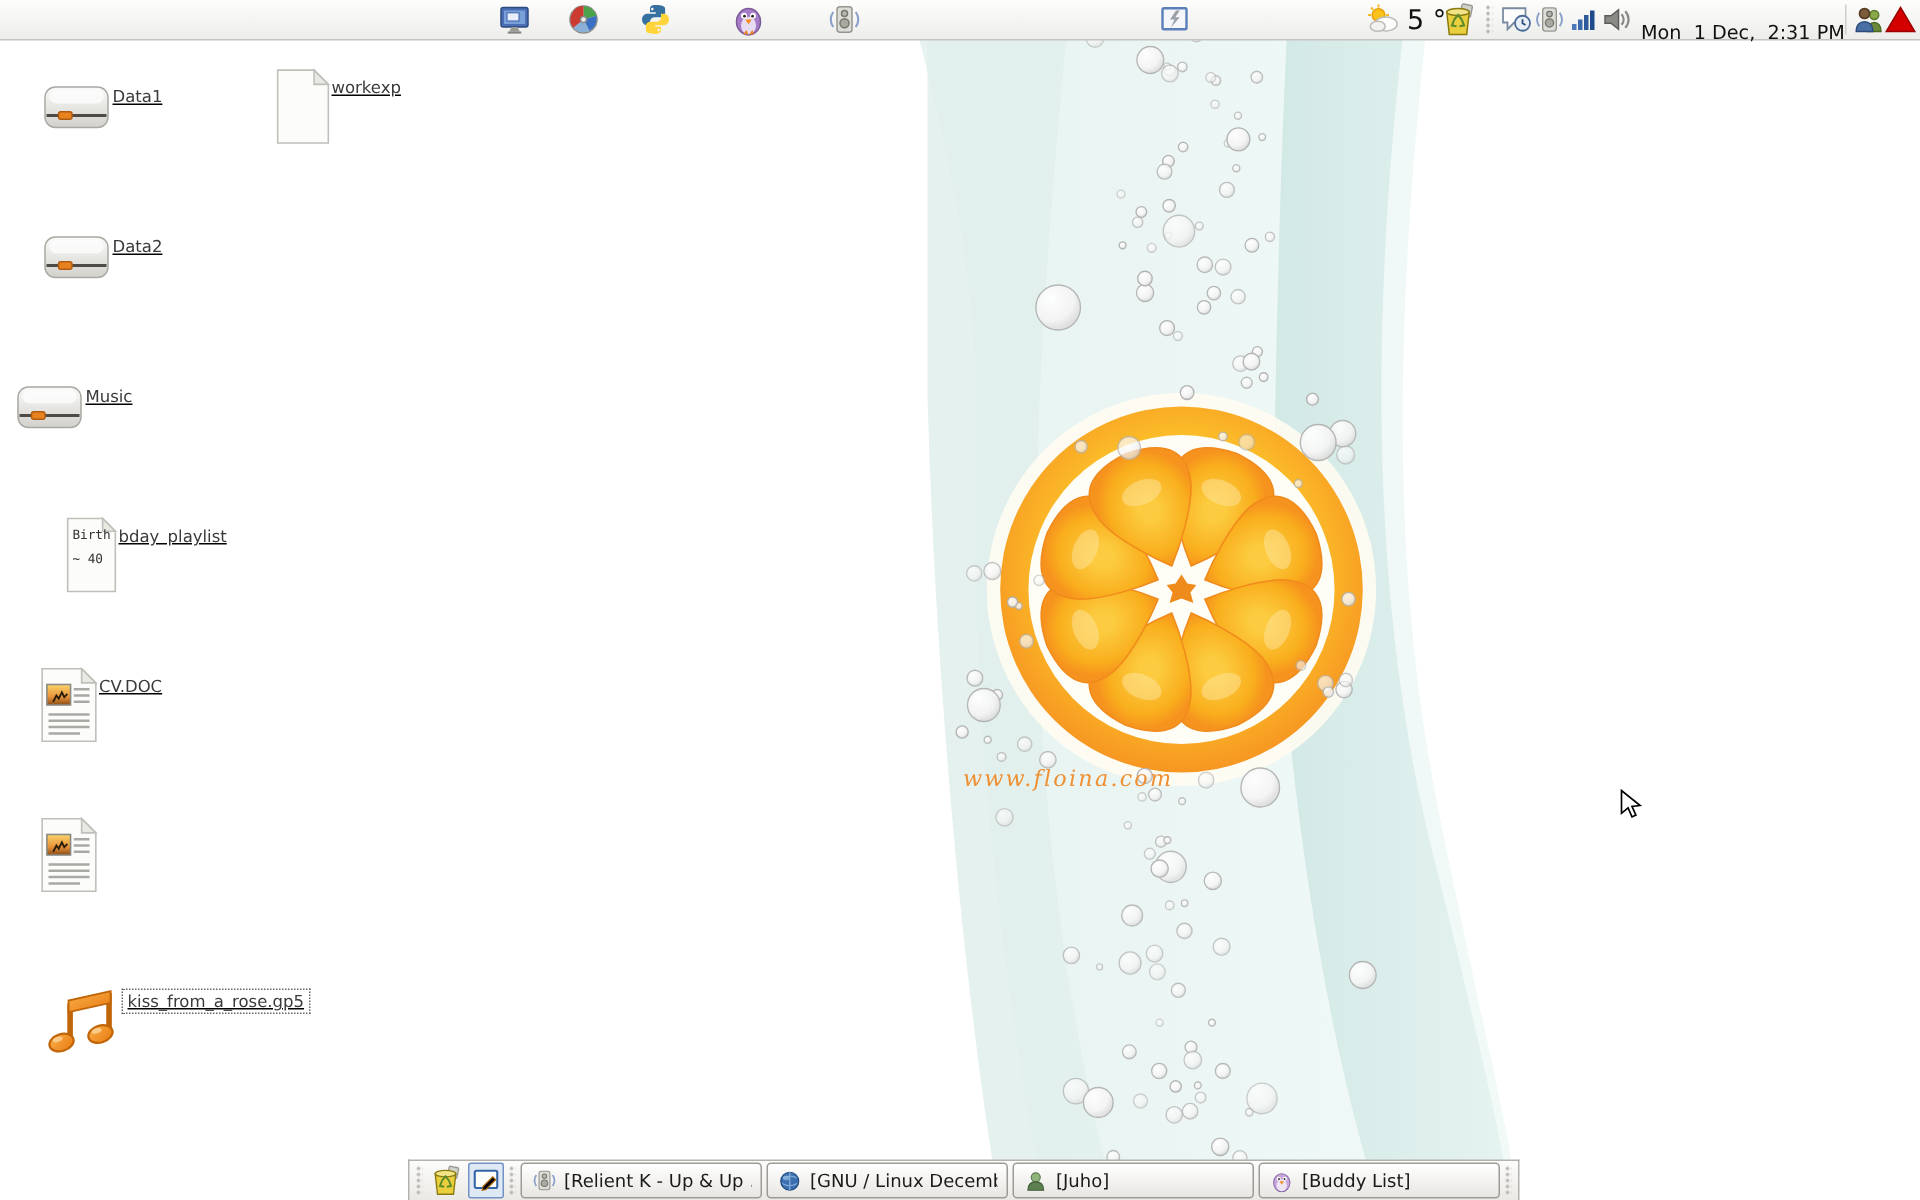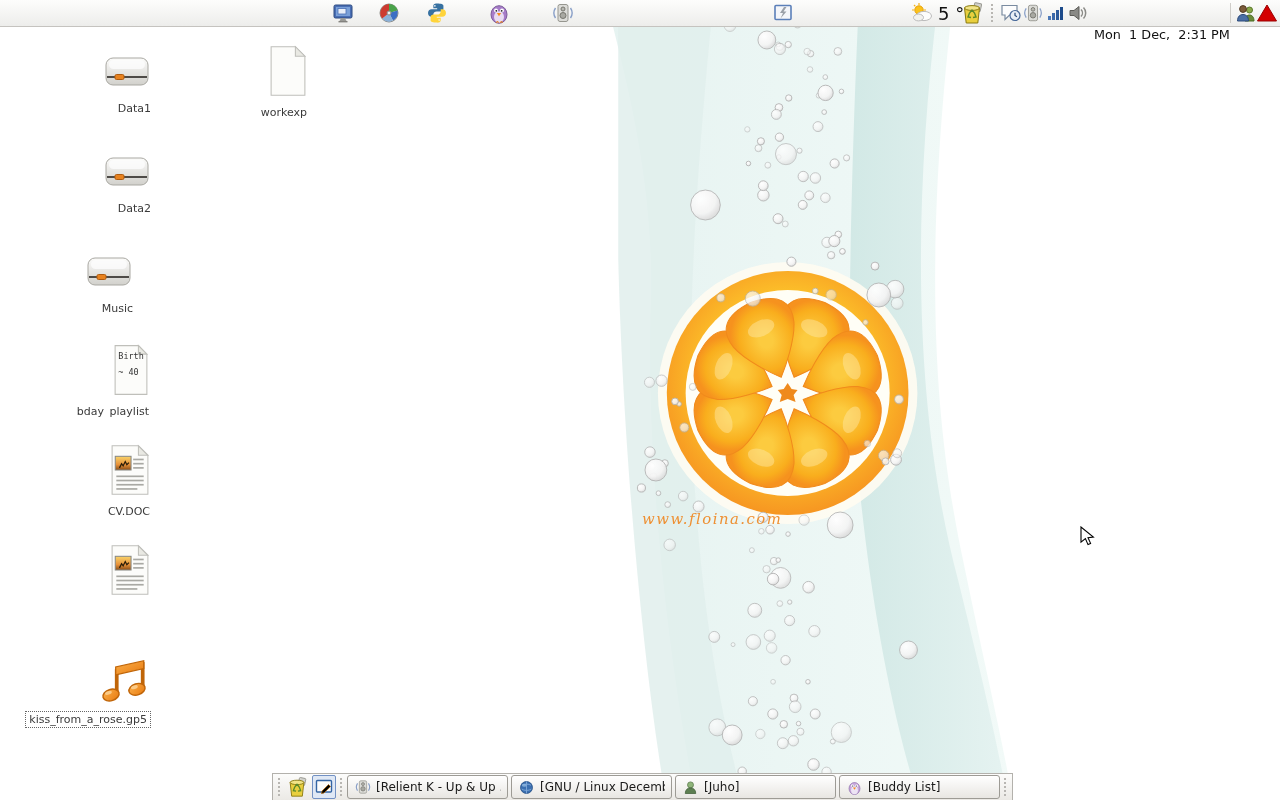--- a/index.html
+++ b/index.html
@@ -13,29 +13,29 @@
   
   #top-panel{position:absolute;top:0;left:0;right:0;height:26px;z-index:10;
     background:linear-gradient(#fdfdfc,#ededeb);border-bottom:1px solid #c5c3bf;}
   .menu-row{position:absolute;left:6px;top:0;height:26px;display:flex;align-items:center;gap:0;}
   .logo{width:22px;height:22px;margin:0 6px 0 2px;display:flex;align-items:center;justify-content:center;}
   .menu-item{padding:0 10px;height:26px;display:flex;align-items:center;
     font-size:12.5px;color:#111;cursor:default;}
   .launcher{position:absolute;top:1px;width:24px;height:24px;display:flex;align-items:center;justify-content:center;}
   .tray-icon{position:absolute;top:1px;width:24px;height:24px;display:flex;align-items:center;justify-content:center;}
   .temp{position:absolute;top:0;height:26px;display:flex;align-items:center;font-size:18px;color:#111;}
-  .clock{position:absolute;top:12px;height:44px;display:flex;align-items:center;
+  .clock{position:absolute;top:0;height:44px;display:flex;align-items:center;
     font-size:12.8px;color:#111;white-space:pre;}
   .vsep{position:absolute;top:3px;height:20px;width:1px;background:#cfcdc9;}
   .drag-handle{position:absolute;top:3px;width:5px;height:20px;
      background-image:radial-gradient(#b8b6b2 1px,transparent 1.2px);
      background-size:4px 4px;}
 
   
-  .dicon{position:absolute;width:124px;display:flex;flex-direction:column;align-items:flex-end;z-index:2;}
+  .dicon{position:absolute;width:124px;display:flex;align-items:flex-start;z-index:2;text-decoration:underline;}
   .dicon-art{display:flex;align-items:center;justify-content:center;}
   .dicon-label{margin-top:4px;font-size:11px;color:#3a3a3a;text-align:center;
      line-height:21px;word-spacing:2px;}
   .dicon-label.selected{border:1px dotted #666;background:rgba(255,255,255,.85);
      padding:0 3px;line-height:15px;}
 
   
   #taskbar{position:absolute;left:272px;bottom:0;width:741px;height:27px;z-index:10;
     background:linear-gradient(#fcfcfb,#ebe9e5);border:1px solid #b3b1ac;border-bottom:none;
     box-sizing:border-box;display:flex;align-items:center;gap:3px;padding:0 4px;}
@@ -419,21 +419,21 @@
     <svg width="48" height="44" viewBox="0 0 48 44">
       <rect x="3" y="8" width="42" height="27" rx="7" fill="url(#drvG)" stroke="#A9A8A2"></rect>
       <rect x="6" y="10" width="36" height="9" rx="4.5" fill="#fdfdfc" opacity="0.8"></rect>
       <line x1="4" y1="27" x2="44" y2="27" stroke="#4e4b47" stroke-width="2"></line>
       <rect x="12" y="24.5" width="9" height="5" rx="1.5" fill="#E8821E" stroke="#b05c10"></rect>
     </svg>
   </div>
   <div class="dicon-label">Music</div>
 </div>
 
-<div class="dicon" style="left:25px;top:343px">
+<div class="dicon" style="left:43px;top:343px">
   <div class="dicon-art">
     <svg width="36" height="54" viewBox="0 0 34 50">
       <path d="M2 2 H24 L32 10 V48 H2 Z" fill="#FCFCFA" stroke="#BFBFBA"></path>
       <path d="M24 2 V10 H32 Z" fill="#E9E9E3" stroke="#BFBFBA"></path>
       <text x="5" y="15" font-family="DejaVu Sans Mono, monospace" font-size="8" fill="#333">Birth</text>
       <text x="5" y="30" font-family="DejaVu Sans Mono, monospace" font-size="8" fill="#333">~ 40</text>
     </svg>
   </div>
   <div class="dicon-label">bday playlist</div>
 </div>

